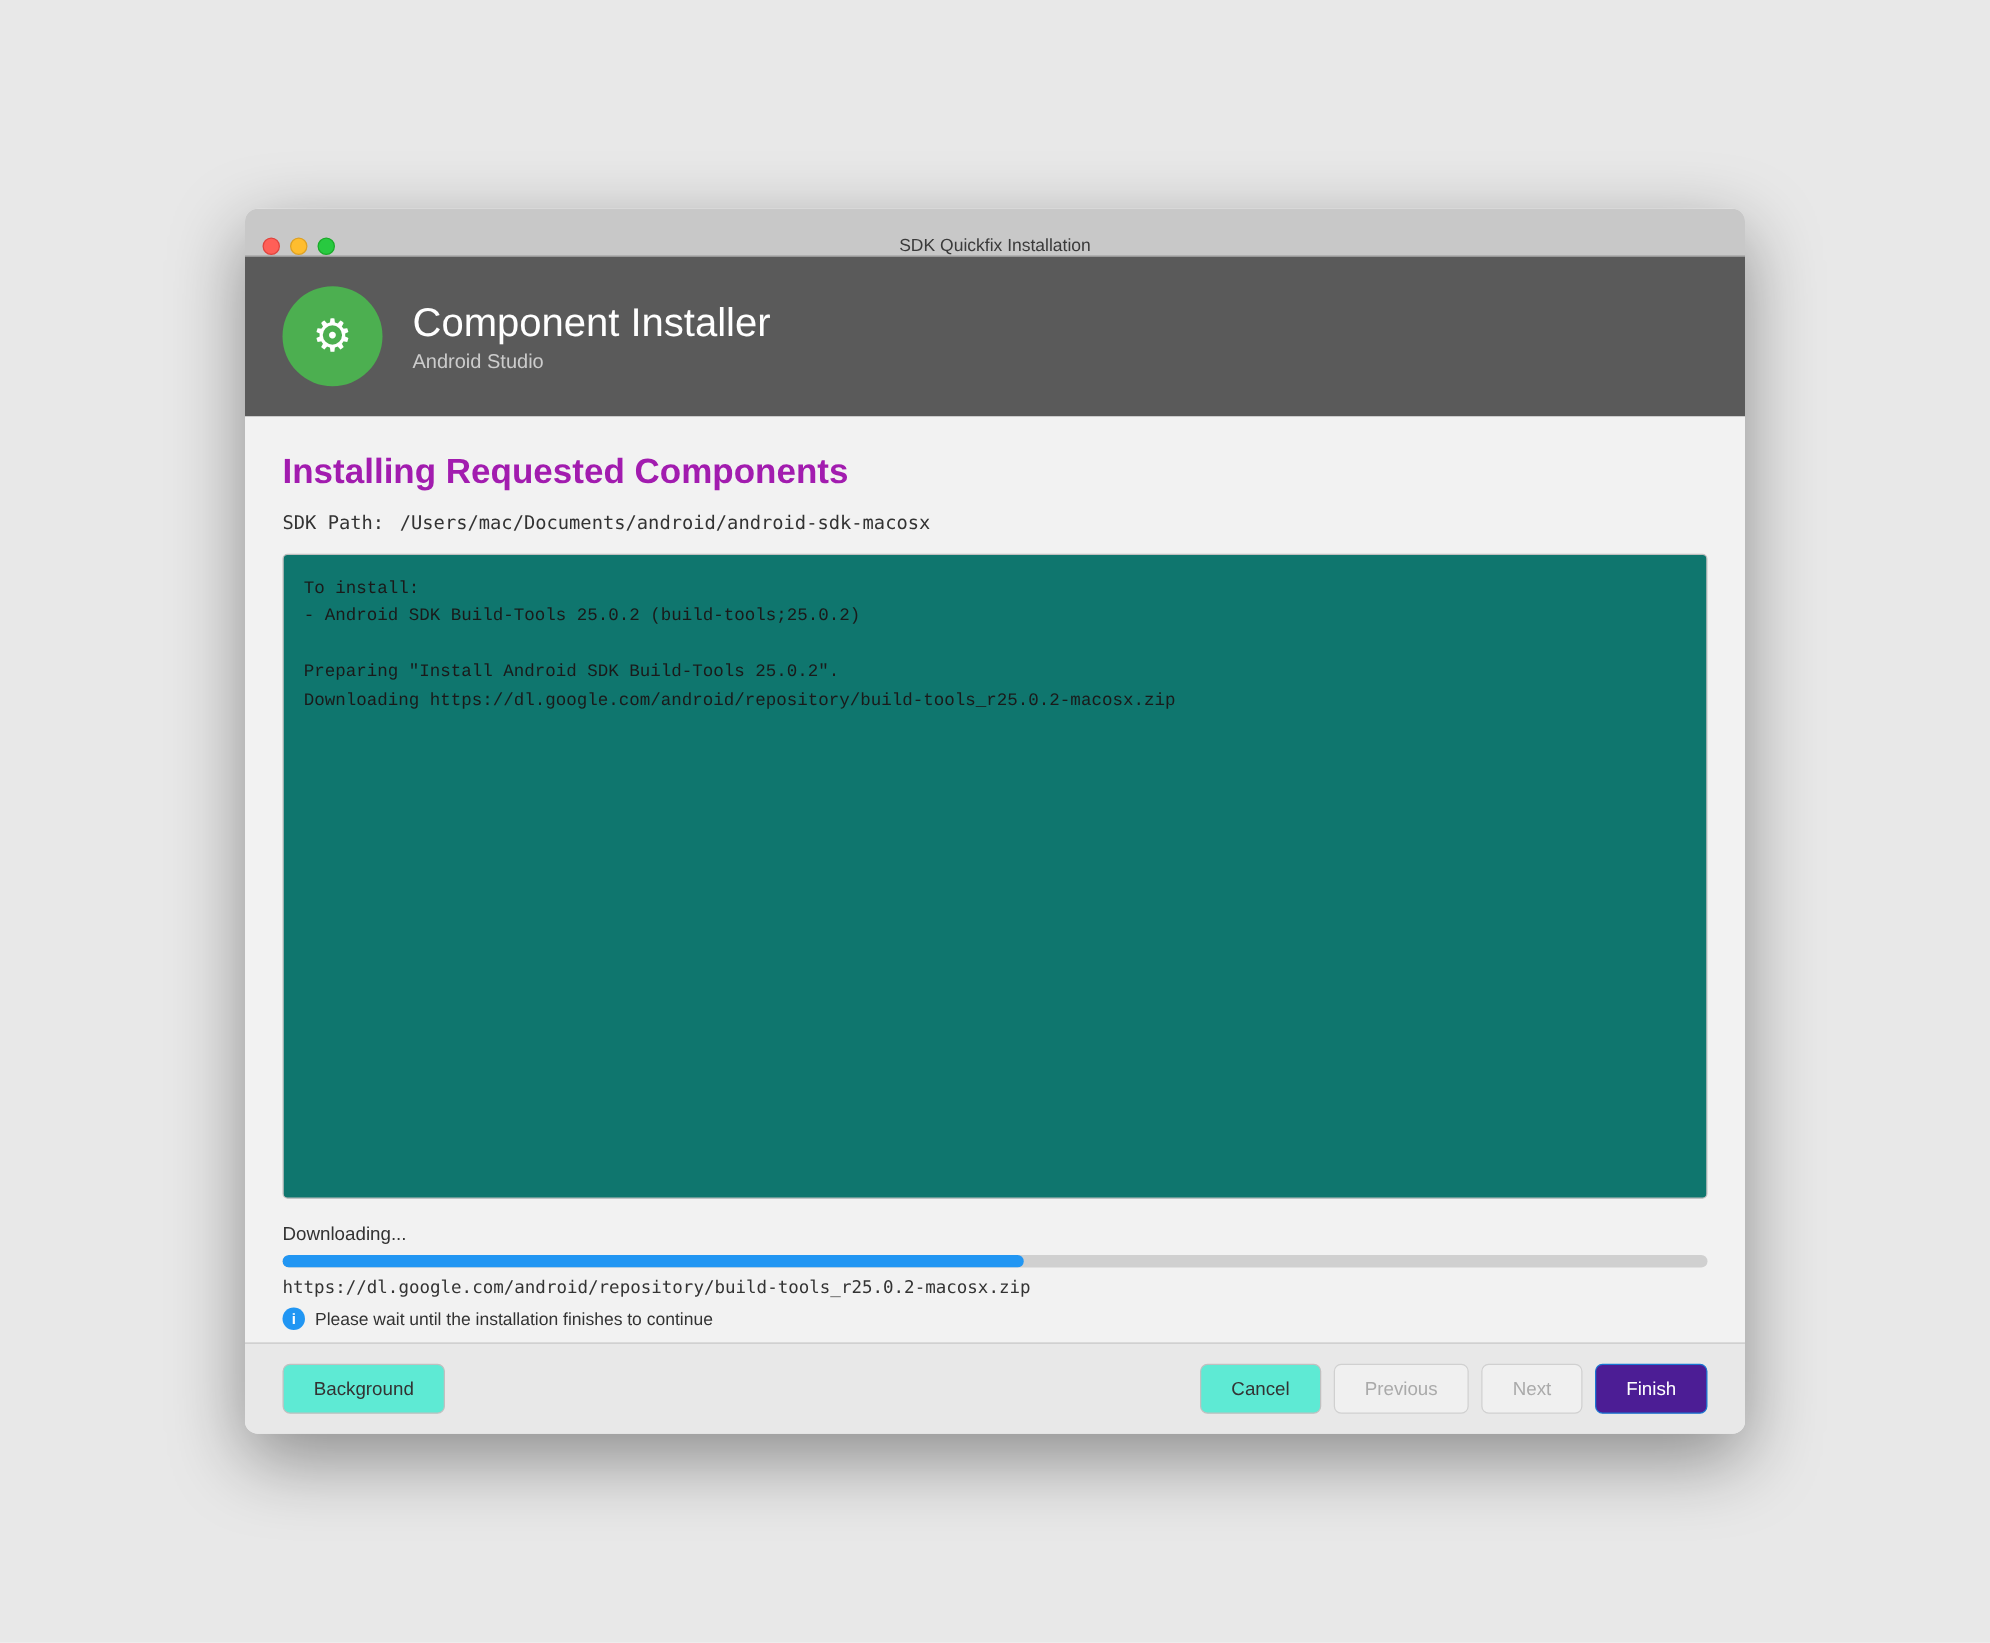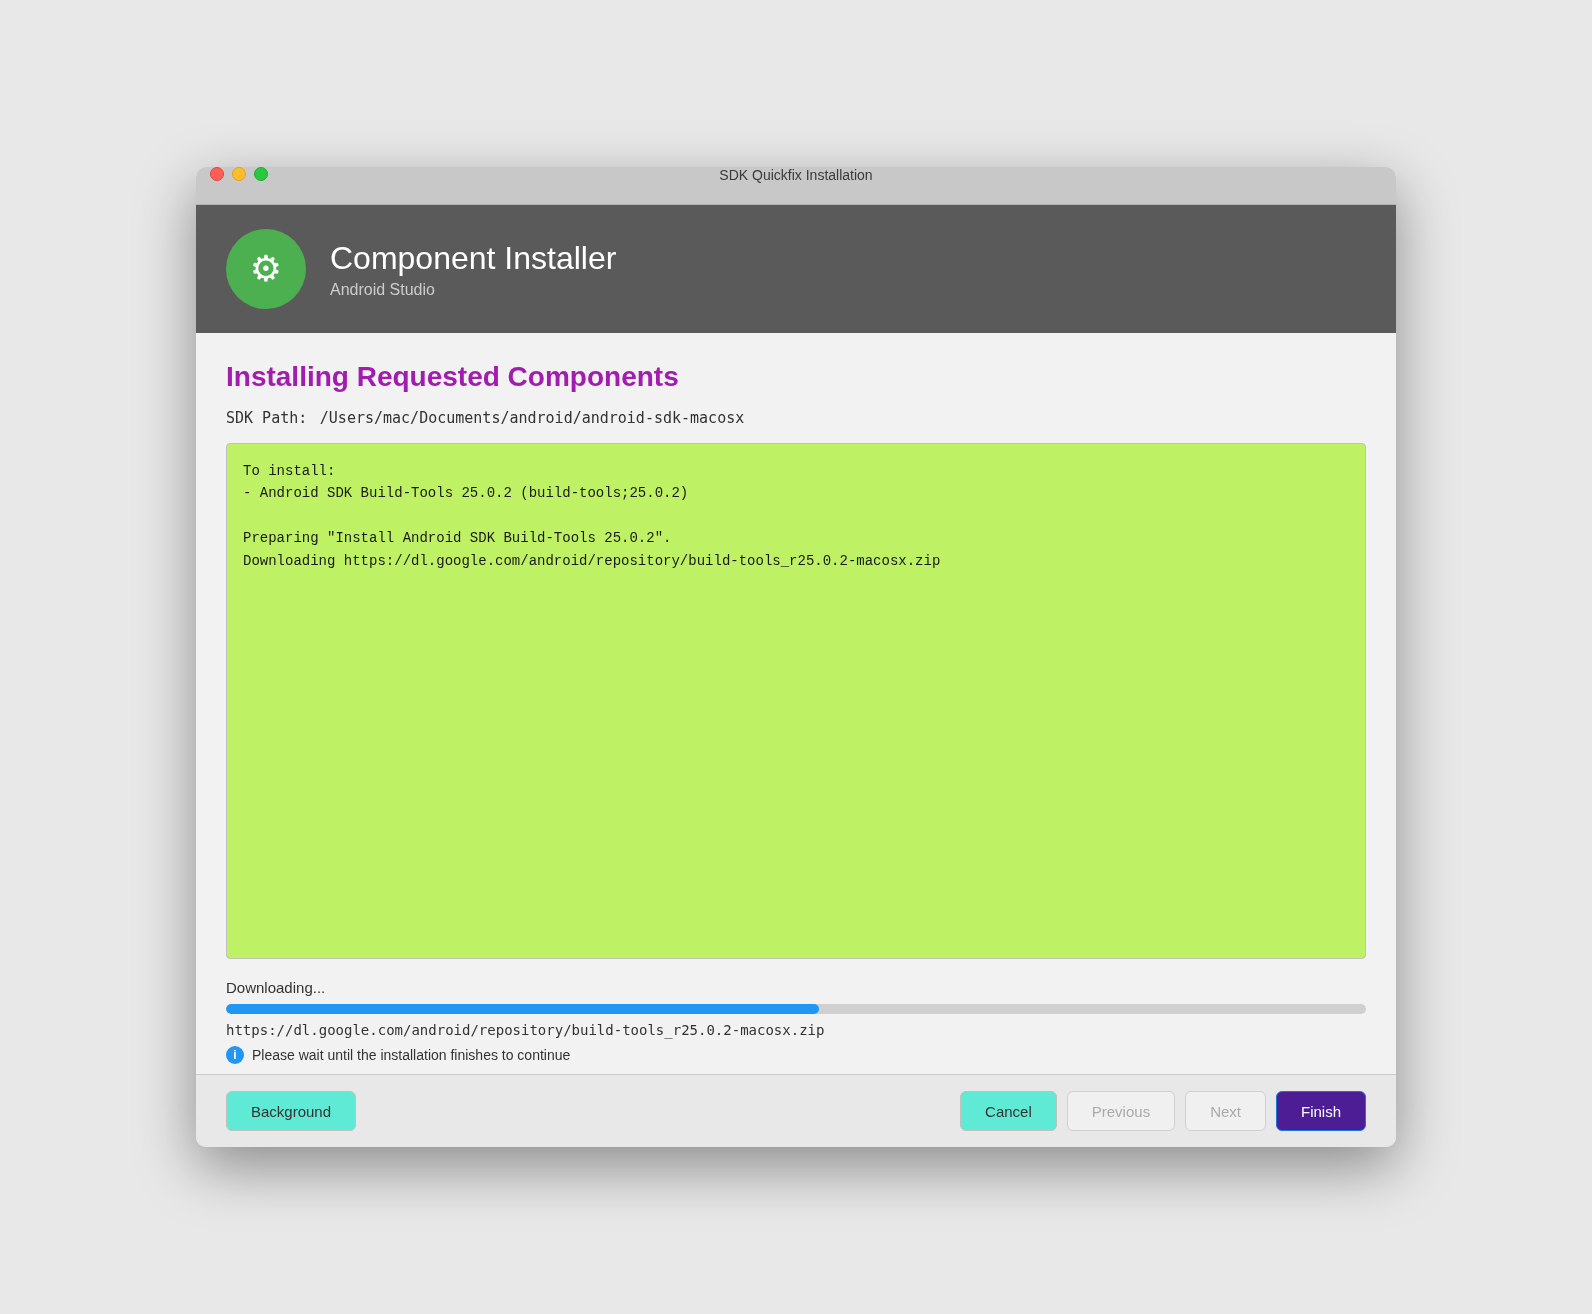--- a/index.html
+++ b/index.html
@@ -27,21 +27,21 @@
       overflow: hidden;
       display: flex;
       flex-direction: column;
     }
 
     
     .title-bar {
       background: #c8c8c8;
       height: 38px;
       display: flex;
-      align-items: flex-start;
+      align-items: flex-end;
       padding: 0 14px;
       position: relative;
       border-bottom: 1px solid #b0b0b0;
     }
 
     .traffic-lights {
       display: flex;
       gap: 8px;
     }
 
@@ -132,21 +132,21 @@
       font-size: 15px;
       color: #333;
     }
 
     .sdk-path span {
       font-family: monospace;
     }
 
     .log-area {
       flex: 1;
-      background: #bef264;
+      background: #0f766e;
       border: 1px solid #c0c0c0;
       border-radius: 4px;
       padding: 16px;
       overflow: auto;
     }
 
     .log-text {
       font-family: 'Courier New', Courier, monospace;
       font-size: 14px;
       color: #1a1a1a;

